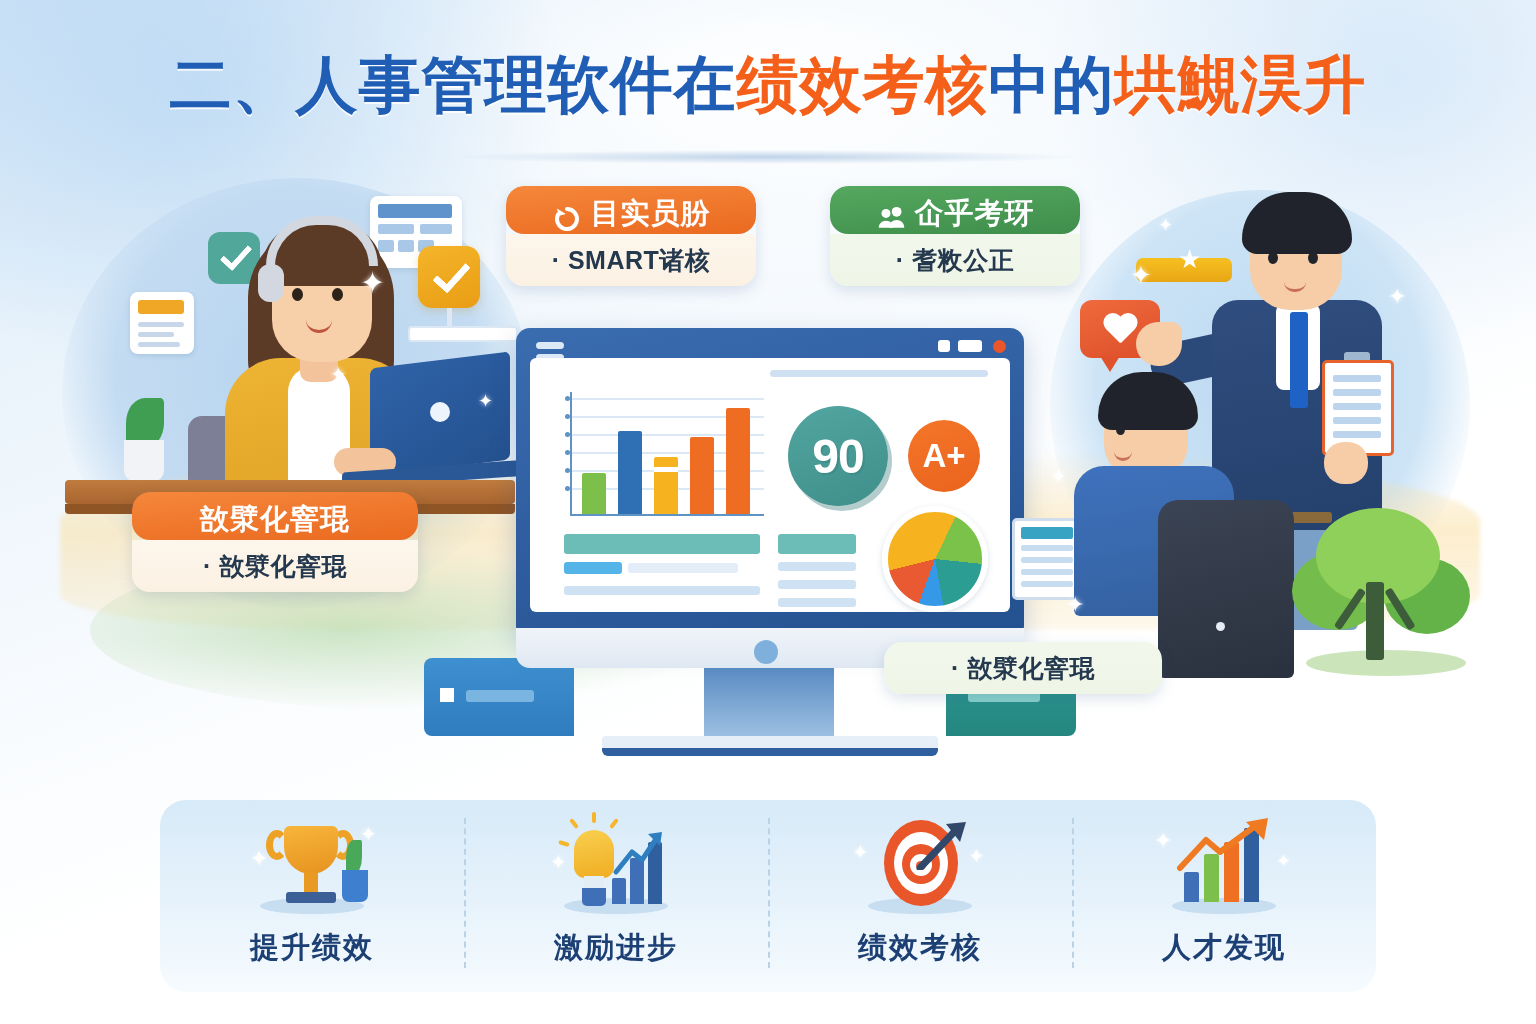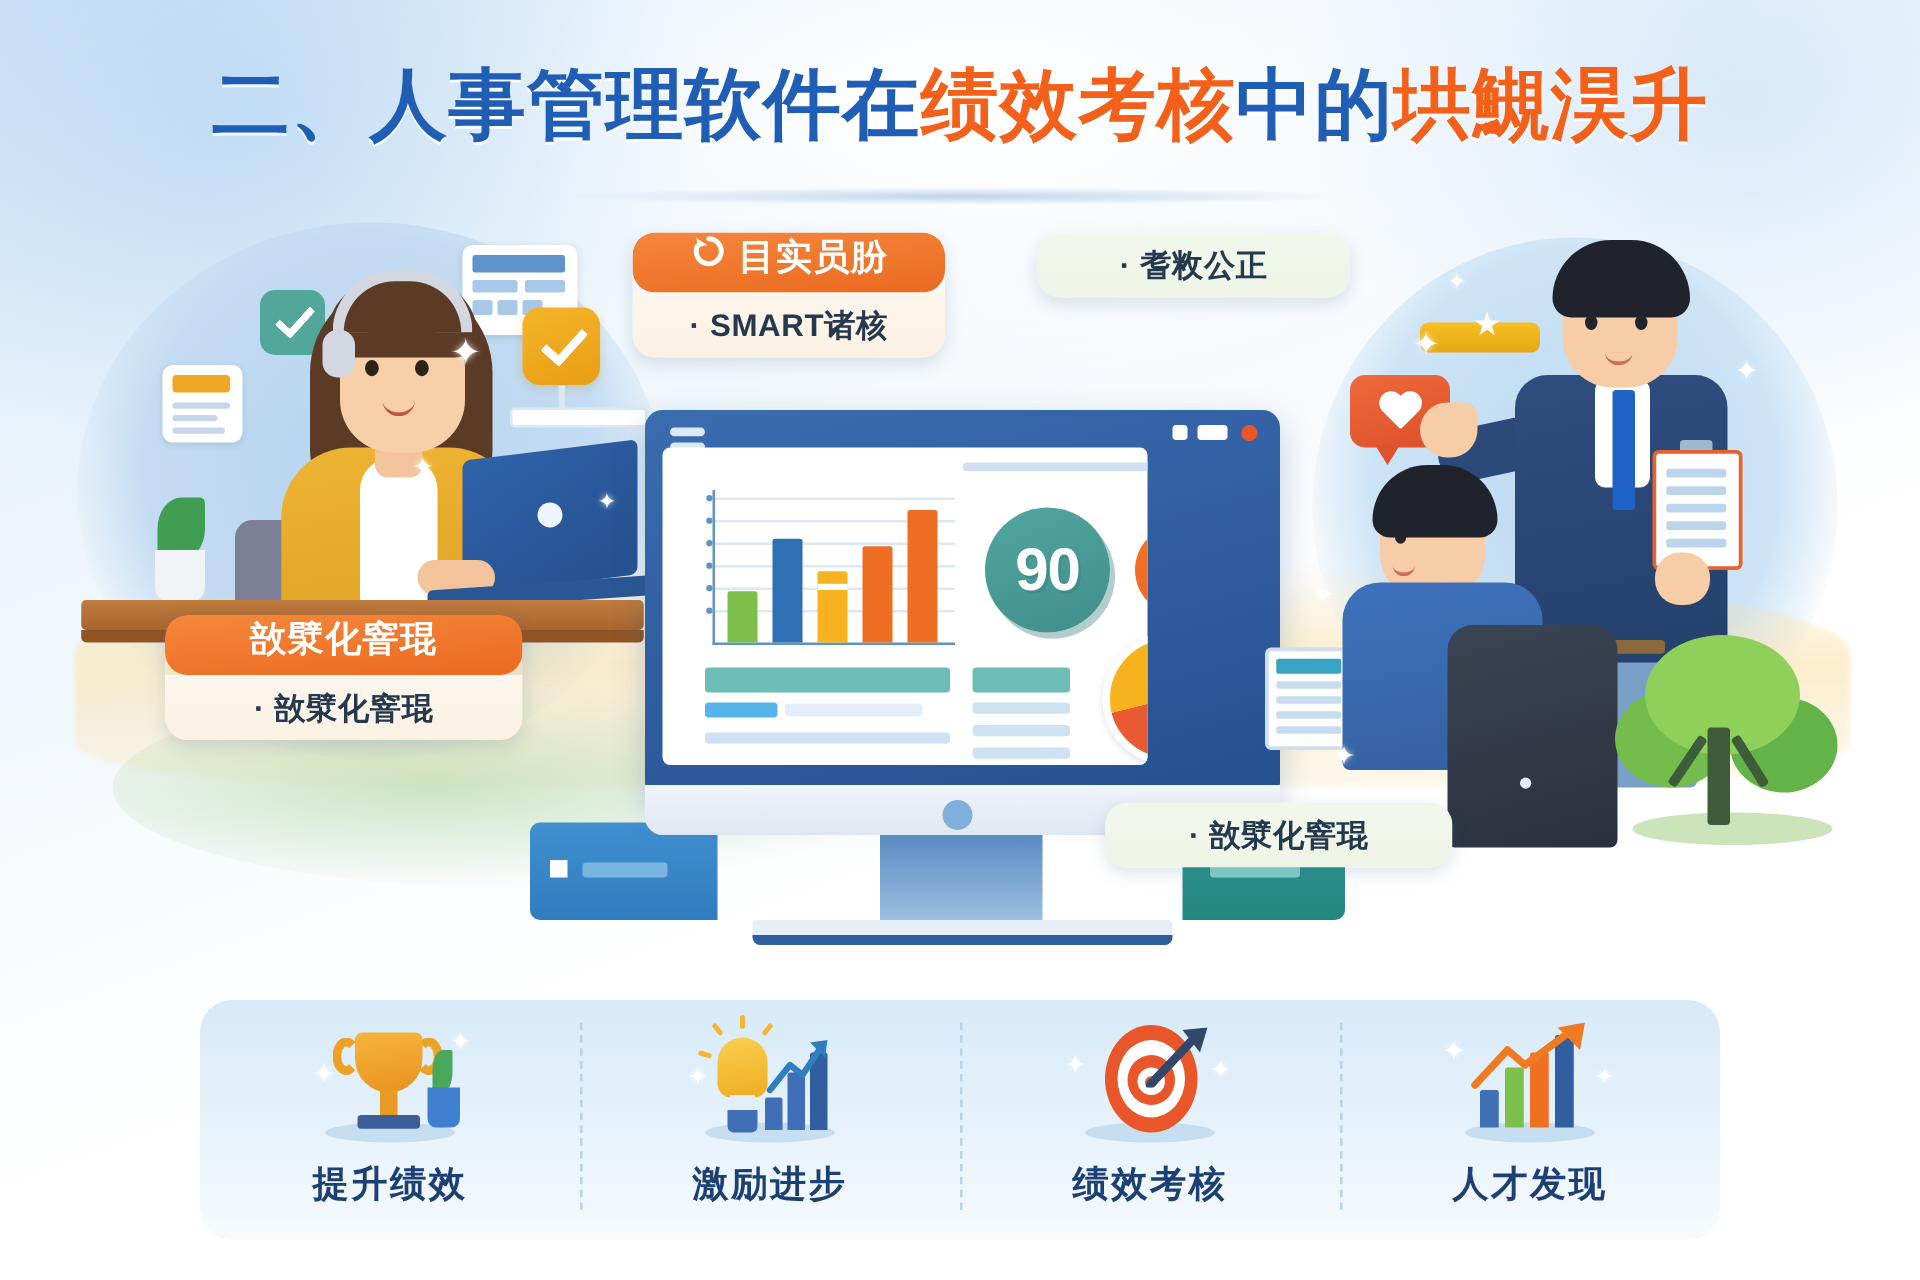--- a/index.html
+++ b/index.html
@@ -216,21 +216,21 @@
     border-radius: 14px;
     box-shadow: 0 10px 26px rgba(40,80,140,.25);
   }
   .monitor-dots { position: absolute; left: 20px; top: 14px; width: 28px; height: 7px; background: #dbe8f6; border-radius: 4px; }
   .monitor-dots2 { position: absolute; left: 20px; top: 26px; width: 28px; height: 7px; background: #dbe8f6; border-radius: 4px; }
   .win-btn { position: absolute; top: 12px; border-radius: 3px; }
   .win-btn.sq { right: 74px; width: 12px; height: 12px; background: #ffffff; }
   .win-btn.rc { right: 42px; width: 24px; height: 12px; background: #ffffff; }
   .win-btn.cr { right: 18px; width: 13px; height: 13px; background: #e8562a; border-radius: 50%; }
   .screen {
-    position: absolute; left: 14px; top: 30px; width: 388px; height: 254px;
+    position: absolute; left: 14px; top: 30px; width: 480px; height: 254px;
     background: #ffffff; border-radius: 6px; overflow: hidden;
   }
   .screen-topbar { position: absolute; left: 240px; top: 12px; width: 218px; height: 7px; background: #cfe0f2; border-radius: 4px; }
 
   
   .bchart { position: absolute; left: 34px; top: 34px; width: 200px; height: 124px; }
   .bchart .grid { position: absolute; left: 8px; right: 0; height: 2px; background: #dbe9f6; }
   .bchart .axis-y { position: absolute; left: 6px; top: 0; width: 2px; height: 124px; background: #5f93c3; }
   .bchart .axis-x { position: absolute; left: 6px; bottom: 0; width: 194px; height: 2px; background: #5f93c3; }
   .bchart .tick { position: absolute; left: 1px; width: 5px; height: 5px; background: #5f93c3; border-radius: 50%; }
@@ -358,21 +358,21 @@
 
   
   .card {
     position: absolute;
     border-radius: 18px;
     box-shadow: 0 5px 14px rgba(60,95,140,.17);
     overflow: hidden;
   }
   .card-head {
     height: 48px;
-    display: flex; align-items: flex-start; justify-content: center; gap: 9px;
+    display: flex; align-items: flex-end; justify-content: center; gap: 9px;
     padding: 0 18px;
     border-radius: 18px;
     color: #ffffff;
     font-size: 29px;
     font-weight: 700;
     letter-spacing: 1px;
   }
   .card-body {
     height: 52px;
     display: flex; align-items: center; justify-content: center;
@@ -656,20 +656,29 @@
       <svg class="card-icon" viewBox="0 0 24 24">
         <path d="M12 4a8 8 0 1 1-7.2 4.5" fill="none" stroke="#fff" stroke-width="3.2" stroke-linecap="round"></path>
         <path d="M4 3.5 L5.2 9.5 L11 8" fill="#fff"></path>
       </svg>
       <span>目实员朌</span>
     </div>
     <div class="card-body">· SMART诸核</div>
   </div>
 
   <div class="card green" id="card-fair">
+    <div class="card-head">
+      <svg class="card-icon" viewBox="0 0 24 24">
+        <circle cx="8" cy="7.5" r="3.6" fill="#fff"></circle>
+        <path d="M2.2 19c0-3.4 2.6-5.6 5.8-5.6s5.8 2.2 5.8 5.6z" fill="#fff"></path>
+        <circle cx="16.5" cy="6.2" r="3.9" fill="#fff"></circle>
+        <path d="M10.4 19c0-3.8 2.8-6.2 6.1-6.2s6.1 2.4 6.1 6.2z" fill="#fff"></path>
+      </svg>
+      <span>仚乎考玡</span>
+    </div>
     <div class="card-body">· 耆敉公正</div>
   </div>
 
   <div class="card orange" id="card-digital">
     <div class="card-head">
       <span>敨㵨化窨琨</span>
     </div>
     <div class="card-body">· 敨㵨化窨琨</div>
   </div>
 

